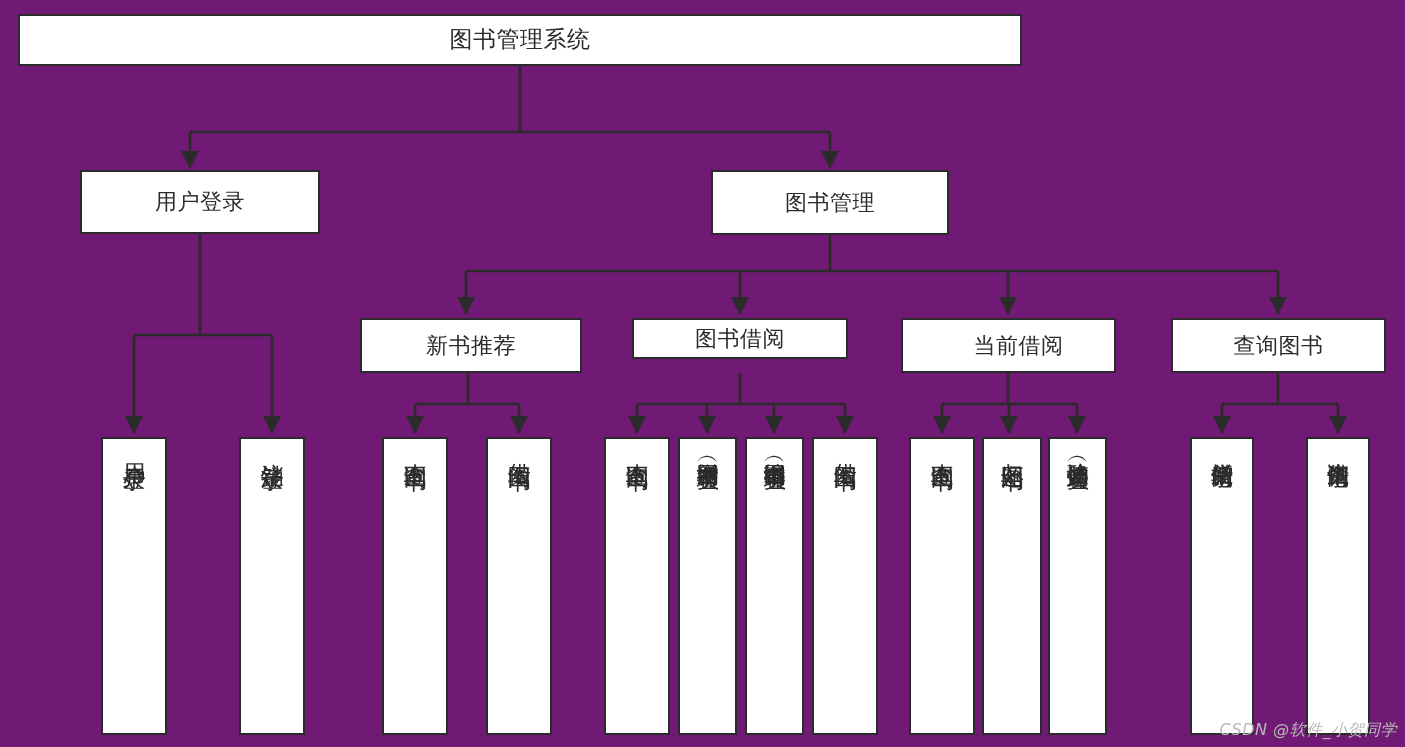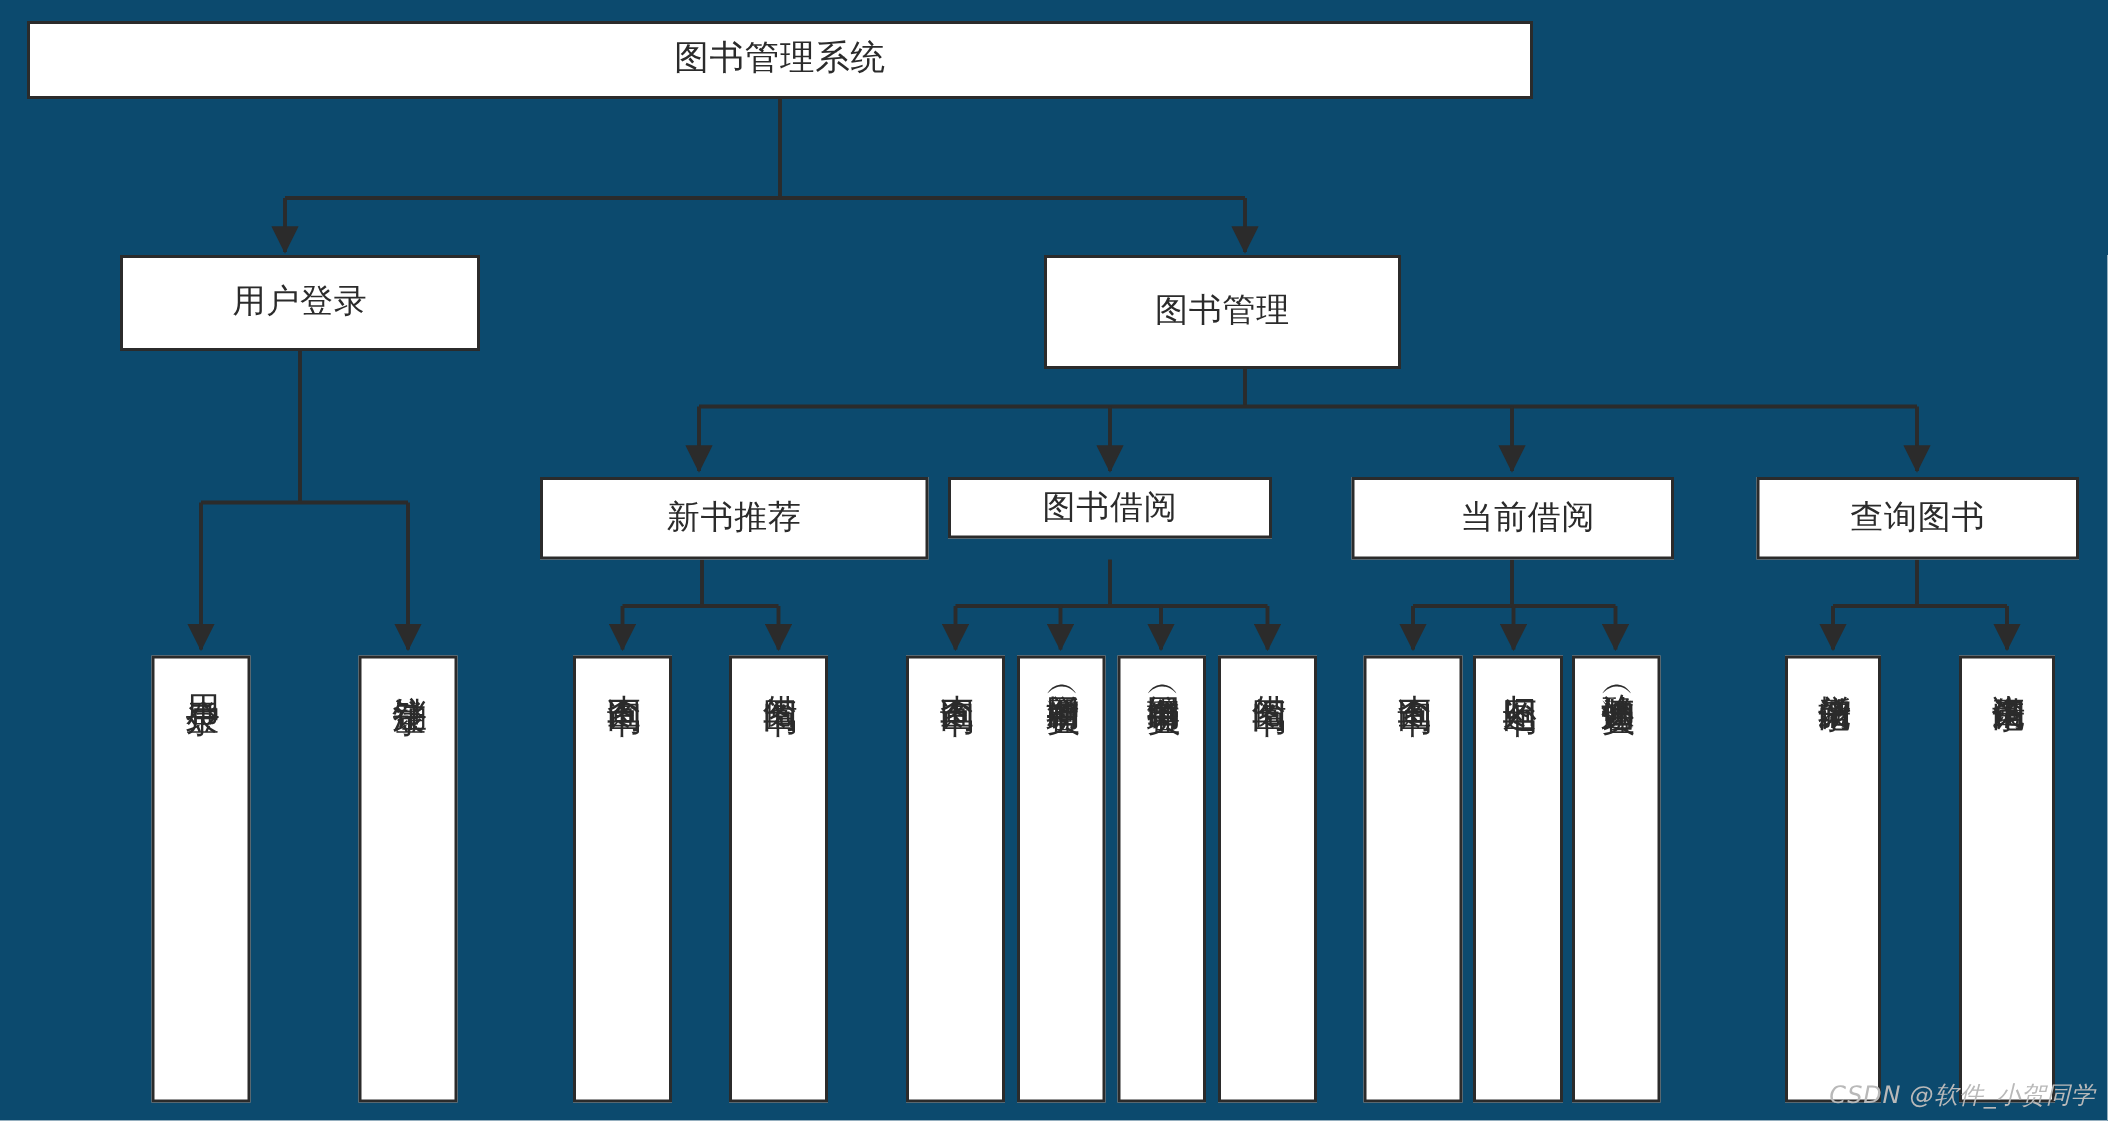--- a/index.html
+++ b/index.html
@@ -8,21 +8,21 @@
     padding: 0;
     background: #ffffff;
   }
   body {
     font-family: "DejaVu Sans", "Liberation Sans", sans-serif;
   }
   #diagram-root {
     position: relative;
     width: 1405px;
     height: 747px;
-    background: #0c4a6e;
+    background: #701a75;
     overflow: hidden;
   }
   #edge-layer {
     position: absolute;
     left: 0;
     top: 0;
     width: 1405px;
     height: 747px;
     pointer-events: none;
   }
@@ -136,25 +136,25 @@
   </svg>
 
   <div class="node horiz root" style="left:18px; top:14px; width:1004px; height:52px;">
     <span class="label">图书管理系统</span>
   </div>
 
   <div class="node horiz" style="left:80px; top:170px; width:240px; height:64px;">
     <span class="label">用户登录</span>
   </div>
 
-  <div class="node horiz" style="left:696px; top:170px; width:238px; height:76px;">
+  <div class="node horiz" style="left:711px; top:170px; width:238px; height:65px;">
     <span class="label">图书管理</span>
   </div>
 
-  <div class="node horiz" style="left:360px; top:318px; width:259px; height:55px;">
+  <div class="node horiz" style="left:360px; top:318px; width:222px; height:55px;">
     <span class="label">新书推荐</span>
   </div>
 
   <div class="node horiz" style="left:632px; top:318px; width:216px; height:41px;">
     <span class="label">图书借阅</span>
   </div>
 
   <div class="node horiz" style="left:901px; top:318px; width:215px; height:55px;padding-left:20px;">
     <span class="label">当前借阅</span>
   </div>

